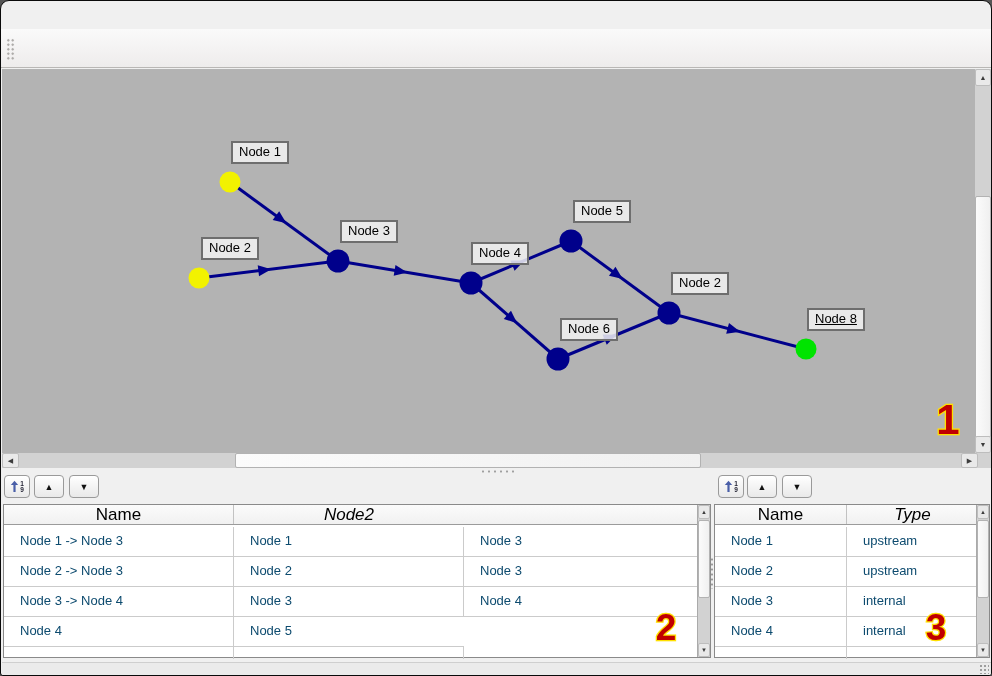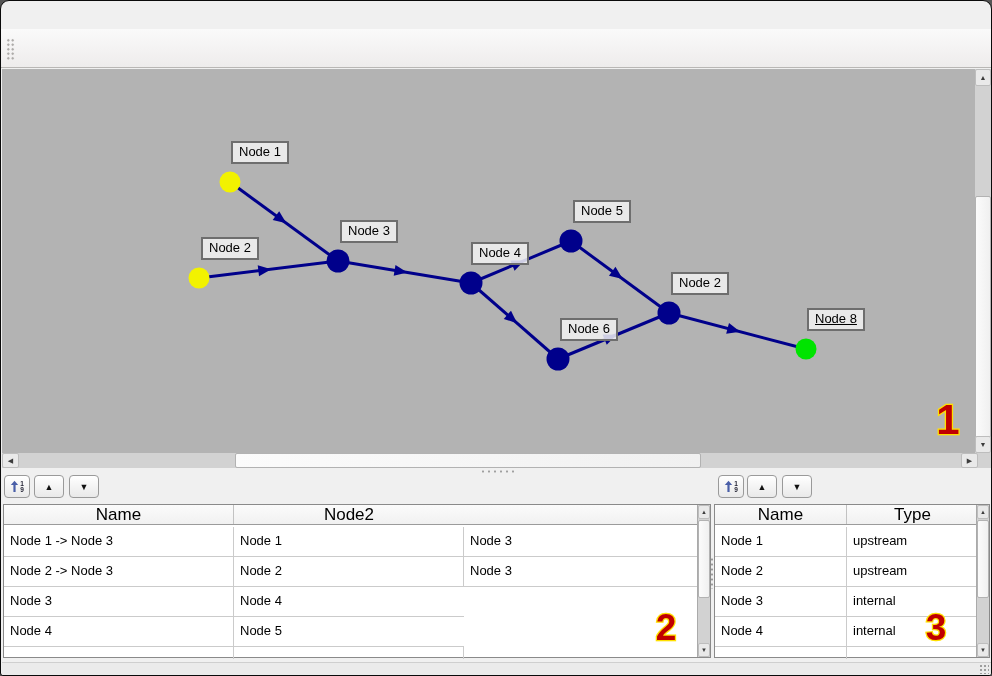--- a/index.html
+++ b/index.html
@@ -118,25 +118,25 @@
   
   .dtable {
     position: absolute; top: 503px; height: 154px;
     border: 1px solid #8a8a8a; background: #fff;
   }
   .thead { display: flex; height: 20px; background: linear-gradient(#fbfbfb,#f1f1f1); border-bottom: 1px solid #9b9b9b; }
   .hcell {
     font-size: 17px; color: #000; text-align: center; line-height: 19px;
     border-right: 1px solid #c2c2c2; overflow: hidden;
   }
-  .hcell:last-child { border-right: none; }
+  .hcell:last-child { border-right: none; font-style: italic; }
   .tbody { margin-top: 2px; }
   .trow { display: flex; height: 30px; }
   .trow .cell {
-    font-size: 13px; color: #000000; line-height: 28px; padding-left: 6px;
+    font-size: 13px; color: #0c4a6e; line-height: 28px; padding-left: 16px;
     border-right: 1px solid #cbcbcb; border-bottom: 1px solid #cbcbcb;
     white-space: nowrap; overflow: hidden;
   }
   .trow .cell:last-child { border-right: none; }
   .trow.empty { height: 12px; }
   .trow.empty .cell { border-bottom: none; }
 
   #links-table { left: 2px; width: 708px; }
   #links-table .hcell:nth-child(1), #links-table .cell:nth-child(1) { width: 230px; }
   #links-table .hcell:nth-child(2), #links-table .cell:nth-child(2) { width: 230px; }
@@ -309,20 +309,21 @@
           <div class="cell">Node 1 -&gt; Node 3</div>
           <div class="cell">Node 1</div>
           <div class="cell">Node 3</div>
         </div>
         <div class="trow">
           <div class="cell">Node 2 -&gt; Node 3</div>
           <div class="cell">Node 2</div>
           <div class="cell">Node 3</div>
         </div>
         <div class="trow">
+          <div class="cell">Node 3 -&gt; Node 4</div>
           <div class="cell">Node 3</div>
           <div class="cell">Node 4</div>
         </div>
         <div class="trow">
           <div class="cell">Node 4</div>
           <div class="cell">Node 5</div>
         </div>
         <div class="trow empty">
           <div class="cell"></div>
           <div class="cell"></div>

